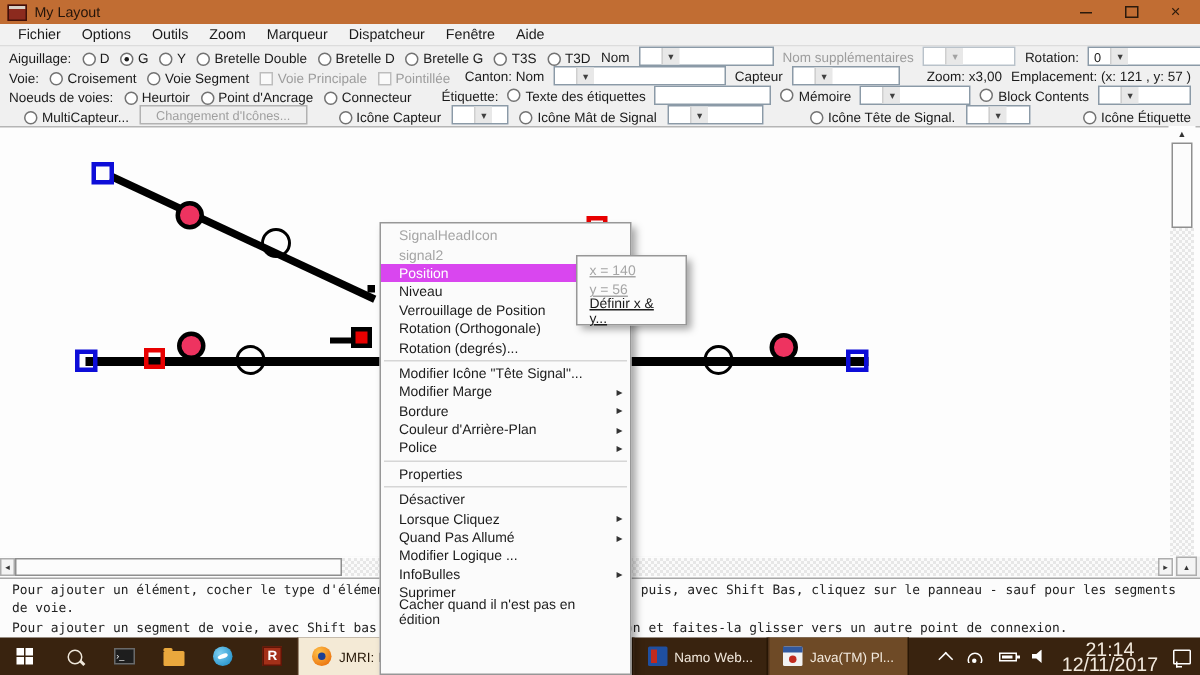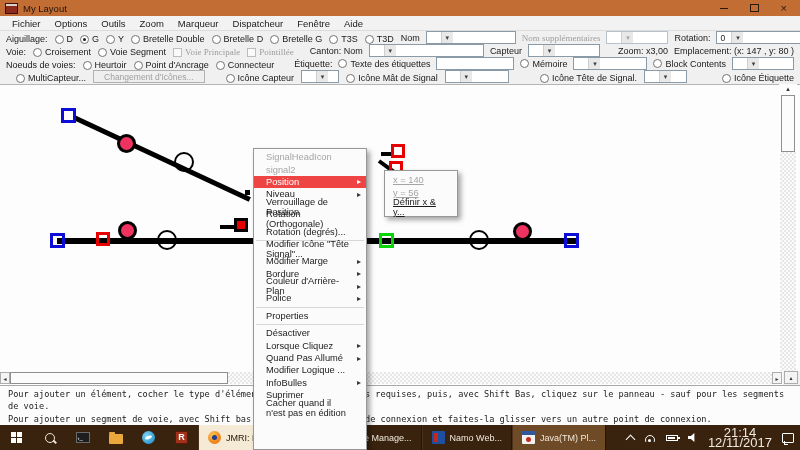--- a/index.html
+++ b/index.html
@@ -23,21 +23,21 @@
   .menubar .m-item{padding:0 7px;font-size:9.5px;}
 
   
   .toolbar{position:absolute;left:0;top:31px;width:800px;height:53px;background:#f0f0f0;}
   .trow{display:flex;align-items:flex-end;height:13px;padding:0 6px;gap:7px;white-space:nowrap;font-size:9px;}
   .grow{margin-left:auto;display:flex;align-items:center;gap:6px;}
   .radio{display:inline-flex;align-items:center;gap:3px;}
   .rb{width:9px;height:9px;box-sizing:border-box;border:1px solid #737373;border-radius:50%;background:#fff;position:relative;flex:0 0 auto;}
   .rb.sel::after{content:"";position:absolute;left:2px;top:2px;width:3px;height:3px;border-radius:50%;background:#1c1c1c;}
   .cb{width:9px;height:9px;box-sizing:border-box;border:1px solid #bdbdbd;background:#fafafa;flex:0 0 auto;}
-  .dis-txt{color:#9d9d9d;font-family:Liberation Serif, serif;}
+  .dis-txt{color:#9d9d9d;}
   .combo{display:inline-flex;height:13px;box-sizing:border-box;border:1px solid #8b9aa7;background:#fff;align-items:stretch;}
   .combo .val{padding:1px 3px 0 3px;font-size:8.5px;min-width:8px;}
   .combo .cbtn{width:11px;background:#e8e8e8;border-left:1px solid #cfcfcf;display:flex;align-items:center;justify-content:center;font-size:7px;color:#3f3f3f;}
   .combo.gray{border-color:#b9c2ca;}
   .combo.gray .cbtn{color:#a2a2a2;}
   .field{height:13px;box-sizing:border-box;border:1px solid #8b9aa7;background:#fff;}
   .tbtn{height:13px;box-sizing:border-box;border:1px solid #b2b2b2;background:#efefef;color:#9f9f9f;
         display:inline-flex;align-items:center;padding:0 10px;font-size:8.5px;}
 
   
@@ -107,25 +107,25 @@
   .wifi-ic::after{content:"";position:absolute;left:4.5px;top:5px;width:3px;height:3px;background:#fff;border-radius:50%;}
   .batt-ic{width:12px;height:6px;border:1px solid #fff;position:relative;box-sizing:border-box;}
   .batt-ic::before{content:"";position:absolute;left:1px;top:1px;width:7px;height:2px;background:#fff;}
   .batt-ic::after{content:"";position:absolute;right:-3px;top:1px;width:2px;height:2px;background:#fff;}
   .spk-ic{width:10px;height:9px;background:#fff;clip-path:polygon(0 33%,30% 33%,65% 0,65% 100%,30% 67%,0 67%);}
   .clock{text-align:center;font-size:13px;line-height:9.5px;}
   .ac-ic{width:12px;height:10px;border:1px solid #fff;border-radius:1px;position:relative;box-sizing:border-box;}
   .ac-ic::after{content:"";position:absolute;left:1px;bottom:-3px;width:3px;height:3px;border-left:1px solid #fff;border-bottom:1px solid #fff;}
 
   
-  .cmenu{position:absolute;left:253px;top:148px;width:114px;height:302px;background:#fbfbfb;border:1px solid #979797;
+  .cmenu{position:absolute;left:253px;top:148px;width:168px;height:302px;background:#fbfbfb;border:1px solid #979797;
          box-shadow:3px 3px 5px rgba(0,0,0,.35);z-index:50;box-sizing:border-box;padding-top:2px;}
   .mi{height:12.4px;display:flex;align-items:center;padding:0 14px 0 12px;font-size:9.3px;color:#1b1b1b;position:relative;}
   .mi.dim{color:#a5a5a5;}
-  .mi.hl{background:#ef4444;color:#fff;}
+  .mi.hl{background:#d946ef;color:#fff;}
   .mi.arr::after{content:"\25B8";position:absolute;right:5px;font-size:8px;color:#333;}
   .mi.hl.arr::after{color:#fff;}
   .msep{height:1px;background:#d6d6d6;margin:2px 2px;}
 
   
   .smenu{position:absolute;left:384px;top:170px;width:74px;background:#fbfbfb;border:1px solid #979797;
          box-shadow:3px 3px 5px rgba(0,0,0,.35);z-index:60;box-sizing:border-box;padding:2px 0;}
   .smenu .mi{padding:0 8px;height:13.5px;text-decoration:underline;}
 </style>
 </head>
@@ -232,21 +232,21 @@
         <span class="combo" style="width:115px">
             <span class="val"></span>
             <span class="cbtn">▾</span>
           </span>
         <span>Capteur</span>
         <span class="combo" style="width:72px">
             <span class="val"></span>
             <span class="cbtn">▾</span>
           </span>
         <span style="margin-left:12px">Zoom: x3,00</span>
-        <span>Emplacement: (x: 147 , y: 80 )</span>
+        <span>Emplacement: (x: 121 , y: 57 )</span>
       </span>
     </div>
 
     <div class="trow">
       <span>Noeuds de voies:</span>
       <label class="radio">
           <span class="rb"></span>
           <span>Heurtoir</span>
         </label>
       <label class="radio">

